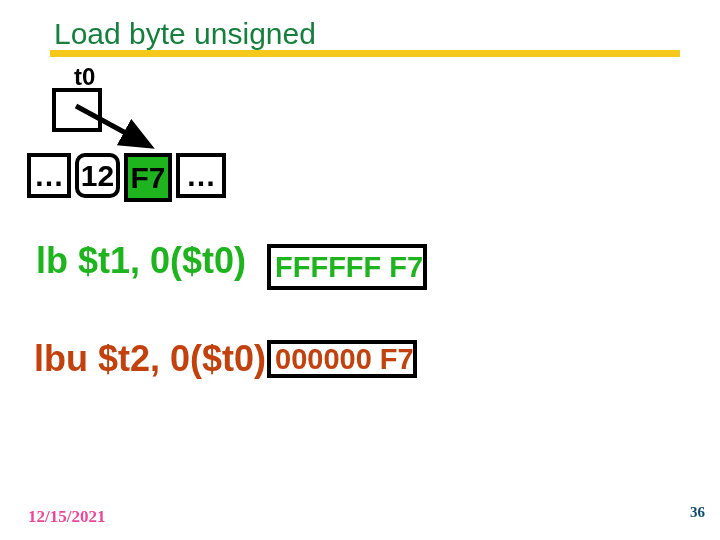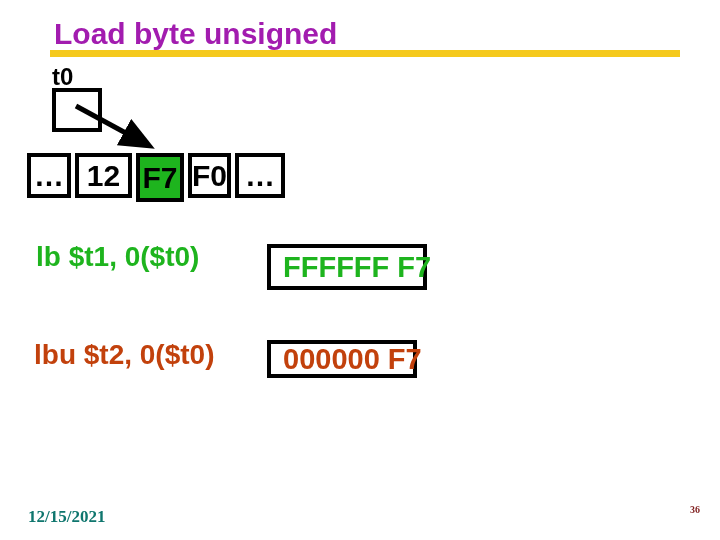--- a/index.html
+++ b/index.html
@@ -2,73 +2,73 @@
 <html><head>
 <meta charset="utf-8">
 <style>
   html,body{margin:0;padding:0;background:#fff;}
   .slide{
     position:relative;width:720px;height:540px;background:#ffffff;overflow:hidden;
     font-family:"Liberation Sans",sans-serif;
   }
   .title{
     position:absolute;left:54px;top:19px;
-    font-size:30px;font-weight:bold;color:#a21caf;letter-spacing:0px;line-height:1;
+    font-size:30px;font-weight:normal;color:#15803d;letter-spacing:0px;line-height:1;
   }
   .underline{
     position:absolute;left:50px;top:50px;width:630px;height:7px;background:#F5C91C;
   }
   .t0-label{
-    position:absolute;left:52px;top:65px;font-size:24px;font-weight:bold;color:#000;line-height:1;text-align:right;
+    position:absolute;left:74px;top:65px;font-size:24px;font-weight:bold;color:#000;line-height:1;text-align:right;
   }
   .t0-box{
     position:absolute;left:52px;top:88px;width:50px;height:44px;
     border:4px solid #000;box-sizing:border-box;background:#fff;
   }
   .arrow-svg{position:absolute;left:50px;top:85px;width:120px;height:80px;overflow:visible;}
   .mem-row{
     position:absolute;left:27px;top:153px;display:flex;gap:4px;align-items:flex-start;
   }
   .mem-cell{
     height:45px;border:4px solid #000;box-sizing:border-box;background:#fff;
     display:flex;align-items:center;justify-content:center;
     font-size:30px;font-weight:bold;color:#000;line-height:1;
   }
   .mem-cell.c0{width:44px;}
-  .mem-cell.c1{width:57px;}
+  .mem-cell.c1{width:45px;border-radius:10px;}
   .mem-cell.c2{width:48px;height:49px;background:#1EB41E;text-align:right;}
   .mem-cell.c3{width:43px;}
   .mem-cell.c4{width:50px;}
-  .instr{position:absolute;font-size:28px;font-weight:bold;line-height:1;}
+  .instr{position:absolute;font-size:36px;font-weight:bold;line-height:1;}
   .green{color:#1EB41E;}
   .magenta{color:#c2410c;}
   .instr.lb{left:36px;top:243px;}
   .instr.lbu{left:34px;top:341px;}
   .reg-label{
     position:absolute;font-size:24px;font-weight:bold;color:#000;text-align:center;line-height:1;
   }
   .reg-label.t1{left:267px;top:216px;width:160px;margin-top:28px;}
   .reg-label.t2{left:267px;top:313px;width:150px;}
   .reg-box{
     position:absolute;border:4px solid #000;box-sizing:border-box;background:#fff;
-    display:flex;align-items:center;padding-left:12px;
+    display:flex;align-items:center;padding-left:4px;
     font-size:29px;font-weight:bold;line-height:1;white-space:nowrap;
   }
   .reg-box.t1box{left:267px;top:244px;width:160px;height:46px;}
   .reg-box.t2box{left:267px;top:340px;width:150px;height:38px;}
   .note{position:absolute;font-size:28px;font-weight:bold;line-height:1;}
   .note.sign{left:447px;top:250px;}
   .note.zero{left:442px;top:348px;}
   .footer-date{
     position:absolute;left:28px;top:508px;
-    font-family:"Liberation Serif",serif;font-size:17px;font-weight:bold;color:#0f766e;line-height:1;
+    font-family:"Liberation Serif",serif;font-size:17px;font-weight:bold;color:#ec4899;line-height:1;
   }
   .page-number{
     position:absolute;left:690px;top:505px;
-    font-family:"Liberation Serif",serif;font-size:10px;font-weight:bold;color:#7f1d1d;line-height:1;
+    font-family:"Liberation Serif",serif;font-size:15px;font-weight:bold;color:#0c4a6e;line-height:1;
   }
 </style>
 </head>
 <body>
 
 <div class="slide">
 
   <div class="title">Load byte unsigned</div>
   <div class="underline"></div>
 
@@ -81,21 +81,20 @@
         <path d="M0,0 L7,3 L0,6 Z" fill="#000"></path>
       </marker>
     </defs>
     <line x1="26" y1="21" x2="96" y2="59" stroke="#000" stroke-width="5" marker-end="url(#ah)"></line>
   </svg>
 
   <div class="mem-row">
     <div class="mem-cell c0">…</div>
     <div class="mem-cell c1">12</div>
     <div class="mem-cell c2">F7</div>
-    <div class="mem-cell c3">F0</div>
     <div class="mem-cell c4">…</div>
   </div>
 
   <div class="instr lb green">lb $t1, 0($t0)</div>
   <div class="reg-label t1">t1</div>
   <div class="reg-box t1box">
     <span class="green">FFFFFF F7</span>
   </div>
 
   <div class="instr lbu magenta">lbu $t2, 0($t0)</div>

